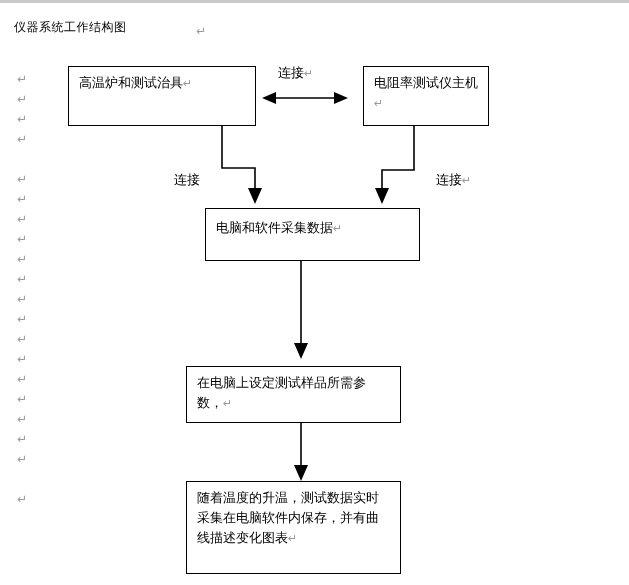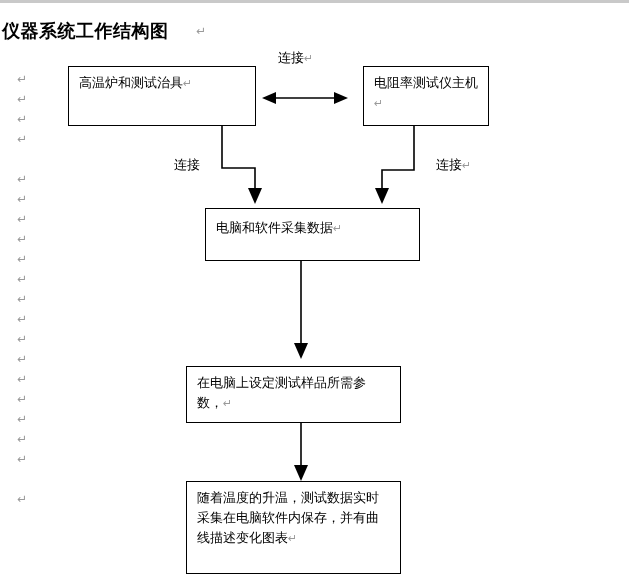--- a/index.html
+++ b/index.html
@@ -21,24 +21,24 @@
   .top-rule {
     position: absolute;
     left: 0;
     top: 0;
     width: 629px;
     height: 3px;
     background: #c9c9c9;
   }
   .doc-title {
     position: absolute;
-    left: 2px;
+    left: 14px;
     top: 19px;
-    font-size: 18px;
-    font-weight: bold;
+    font-size: 12px;
+    font-weight: normal;
     letter-spacing: 0.5px;
     white-space: nowrap;
     font-family: "DejaVu Sans", sans-serif;
   }
   .pilcrow {
     position: absolute;
     color: #9a9a9a;
     font-size: 12px;
     line-height: 12px;
     font-family: "DejaVu Sans", sans-serif;
@@ -70,20 +70,21 @@
   .node .mark {
     color: #9a9a9a;
     font-size: 11px;
   }
   .edge-label {
     position: absolute;
     font-family: "DejaVu Sans", sans-serif;
     font-size: 13px;
     line-height: 16px;
     white-space: nowrap;
+    margin-top: 15px;
   }
   .edge-label .mark {
     color: #9a9a9a;
     font-size: 11px;
   }
   .connector {
     position: absolute;
     pointer-events: none;
   }
   .connector svg { display: block; }

